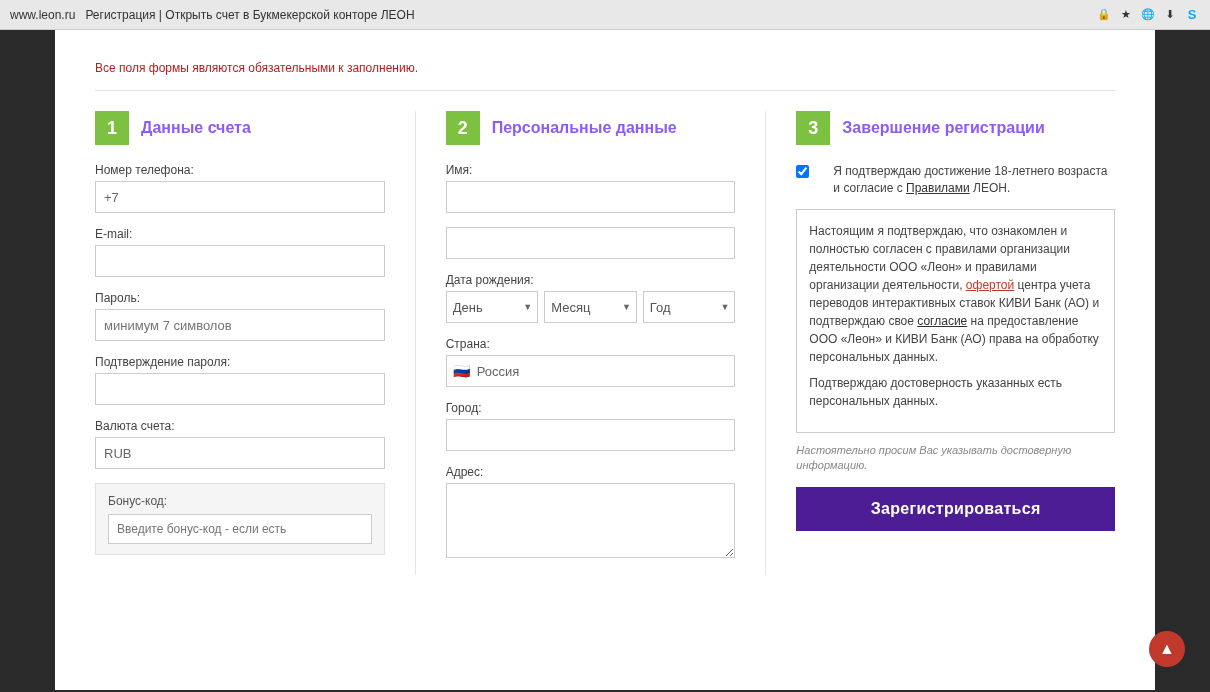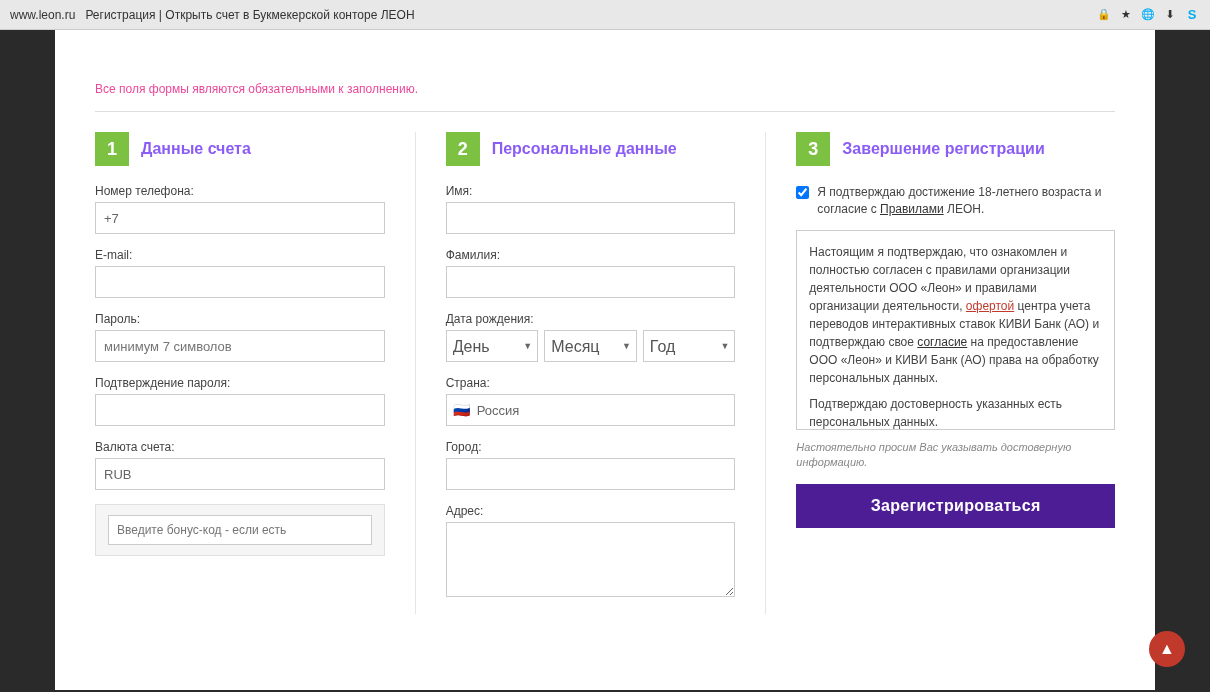--- a/index.html
+++ b/index.html
@@ -59,23 +59,23 @@
       border-bottom: 1px solid #ddd;
       padding-bottom: 15px;
     }
     .page-title {
       font-size: 26px;
       font-weight: bold;
       color: #222;
     }
     .required-note {
       font-size: 12px;
-      color: #ec4899;
+      color: #b91c1c;
       text-align: right;
-      margin-top: 22px;
+      margin-top: 1px;
     }
 
     .step-header {
       display: flex;
       align-items: center;
       gap: 12px;
       margin-bottom: 18px;
     }
     .step-number {
       width: 34px;
@@ -147,21 +147,21 @@
       transform: translateY(-50%);
       font-size: 9px;
       color: #666;
       pointer-events: none;
     }
     .select-wrapper select {
       width: 100%;
       height: 32px;
       border: 1px solid #ccc;
       background: #fff;
-      font-size: 16px;
+      font-size: 13px;
       color: #555;
       padding: 0 20px 0 6px;
       appearance: none;
       -webkit-appearance: none;
       cursor: pointer;
     }
 
     
     .country-field {
       position: relative;
@@ -211,41 +211,41 @@
     }
 
     
     .step3-col {
       flex: 1.05;
       padding-left: 10px;
     }
     .checkbox-row {
       display: flex;
       align-items: flex-start;
-      gap: 8px;
+      gap: 24px;
       margin-bottom: 12px;
     }
     .checkbox-row input[type="checkbox"] {
       margin-top: 2px;
       flex-shrink: 0;
     }
     .checkbox-text {
       font-size: 12px;
       color: #444;
       line-height: 1.4;
     }
     .checkbox-text a {
       color: #333;
       text-decoration: underline;
     }
 
     .terms-box {
       border: 1px solid #ccc;
       padding: 12px;
-      height: 200px;
+      height: 224px;
       overflow-y: scroll;
       font-size: 12px;
       color: #444;
       line-height: 1.5;
       margin-bottom: 10px;
       background: #fff;
     }
     .terms-box p {
       margin-bottom: 8px;
     }
@@ -346,37 +346,37 @@
         <label class="field-label">Подтверждение пароля:</label>
         <input type="password" class="field-input" style="">
       </div>
 
       <div class="field-group">
         <label class="field-label">Валюта счета:</label>
         <input type="text" class="field-input" value="RUB" style="">
       </div>
 
       <div class="bonus-section">
+        <div class="bonus-label">Бонус-код:</div>
         <input type="text" class="bonus-input" placeholder="Введите бонус-код - если есть" style="">
       </div>
     </div>
 
     <div class="form-col" style="border-left:1px solid #e5e5e5; padding-left:30px;">
       <div class="step-header">
         <div class="step-number">2</div>
         <span class="step-title">Персональные данные</span>
       </div>
 
       <div class="field-group">
         <label class="field-label">Имя:</label>
         <input type="text" class="field-input" style="">
       </div>
 
       <div class="field-group">
-        <label class="field-label">Фамилия:</label>
         <input type="text" class="field-input" style="">
       </div>
 
       <div class="field-group">
         <label class="field-label">Дата рождения:</label>
         <div class="dob-row">
           <div class="select-wrapper">
             <select>
               <option>День</option>
             </select>

